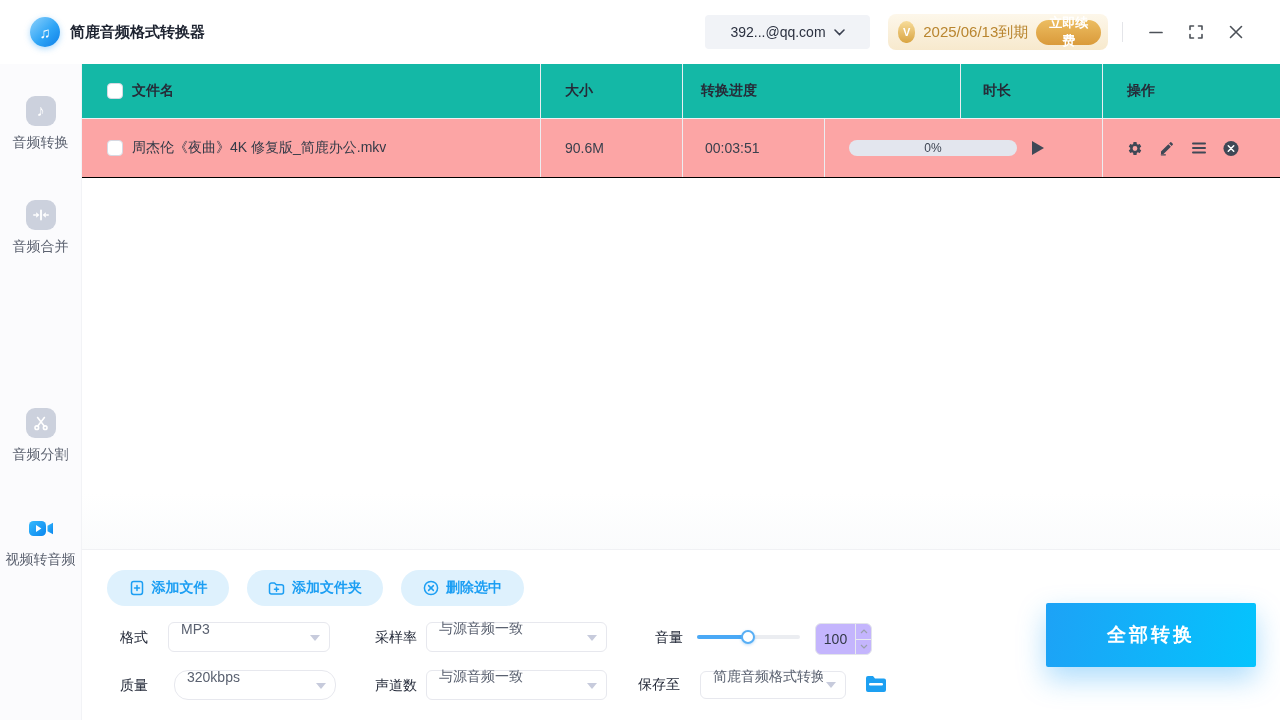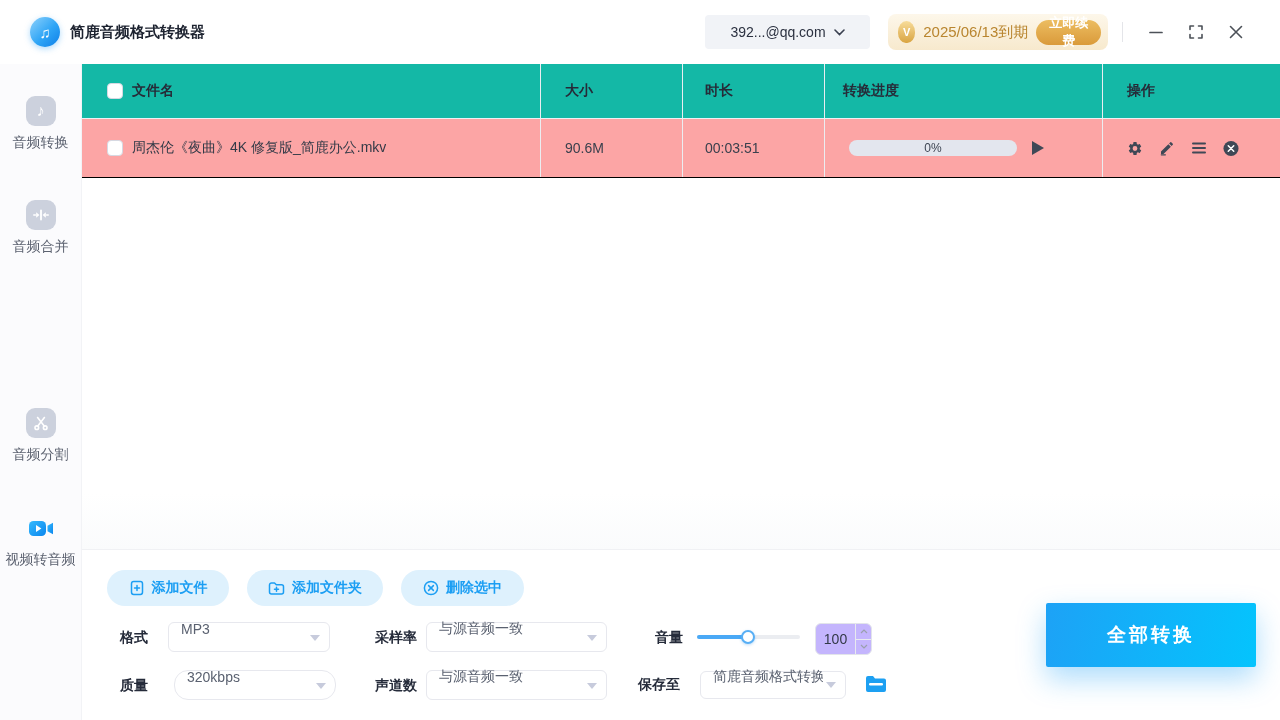--- a/index.html
+++ b/index.html
@@ -77,21 +77,21 @@
 
   .list-area { position:absolute; left:0; top:114px; width:1198px; height:372px;
     background:linear-gradient(180deg,#ffffff 85%,#fafbfc 100%); border-bottom:1px solid #f0f1f4; }
 
   
   .pill-btn { position:absolute; top:506px; height:36px; border-radius:18px; border:none; cursor:pointer;
     background:#def1fd; color:#1b9ef3; font-size:14px; font-weight:700; font-family:inherit;
     display:flex; align-items:center; justify-content:center; gap:7px; }
   .btn-addfile{left:25px;width:122px;} .btn-addfolder{left:165px;width:136px;} .btn-delsel{left:319px;width:123px;}
 
-  .set-label { position:absolute; height:30px; line-height:30px; font-size:14px; font-weight:700; color:#252b3a; }
+  .set-label { position:absolute; height:30px; line-height:30px; font-size:14px; font-weight:400; color:#252b3a; }
   .dd { position:absolute; height:30px; border:1px solid #e7e8ee; border-radius:6px; background:#fff;
     display:flex; align-items:center; padding:0 26px 16px 12px; font-size:14px; color:#5a6170; cursor:pointer; }
   .dd .caret { position:absolute; right:9px; top:12px; width:0; height:0;
     border:5px solid transparent; border-top:6px solid #c7cbdc; }
   .dd-saveto .caret { top:10px; }
 
   .slider { position:absolute; left:615px; top:558px; width:103px; height:30px; cursor:pointer; }
   .slider .track { position:absolute; left:0; top:13px; width:103px; height:4px; border-radius:2px; background:#ebedf1; }
   .slider .fill { position:absolute; left:0; top:13px; width:51px; height:4px; border-radius:2px; background:#4aa9f6; }
   .slider .handle { position:absolute; left:44px; top:8px; width:14px; height:14px; border-radius:50%;
@@ -210,25 +210,25 @@
   <main class="main">
 
     <div class="thead">
       <div class="cell c-name">
         <span class="checkbox"></span>
         <span>文件名</span>
       </div>
       <div class="cell c-size">
         <span>大小</span>
       </div>
+      <div class="cell c-prog">
+        <span>转换进度</span>
+      </div>
       <div class="cell c-dur">
         <span>时长</span>
-      </div>
-      <div class="cell c-prog">
-        <span>转换进度</span>
       </div>
       <div class="cell c-act">
         <span>操作</span>
       </div>
     </div>
 
     <div class="trow">
       <div class="cell c-name">
         <span class="checkbox"></span>
         <span class="fname">周杰伦《夜曲》4K 修复版_简鹿办公.mkv</span>

